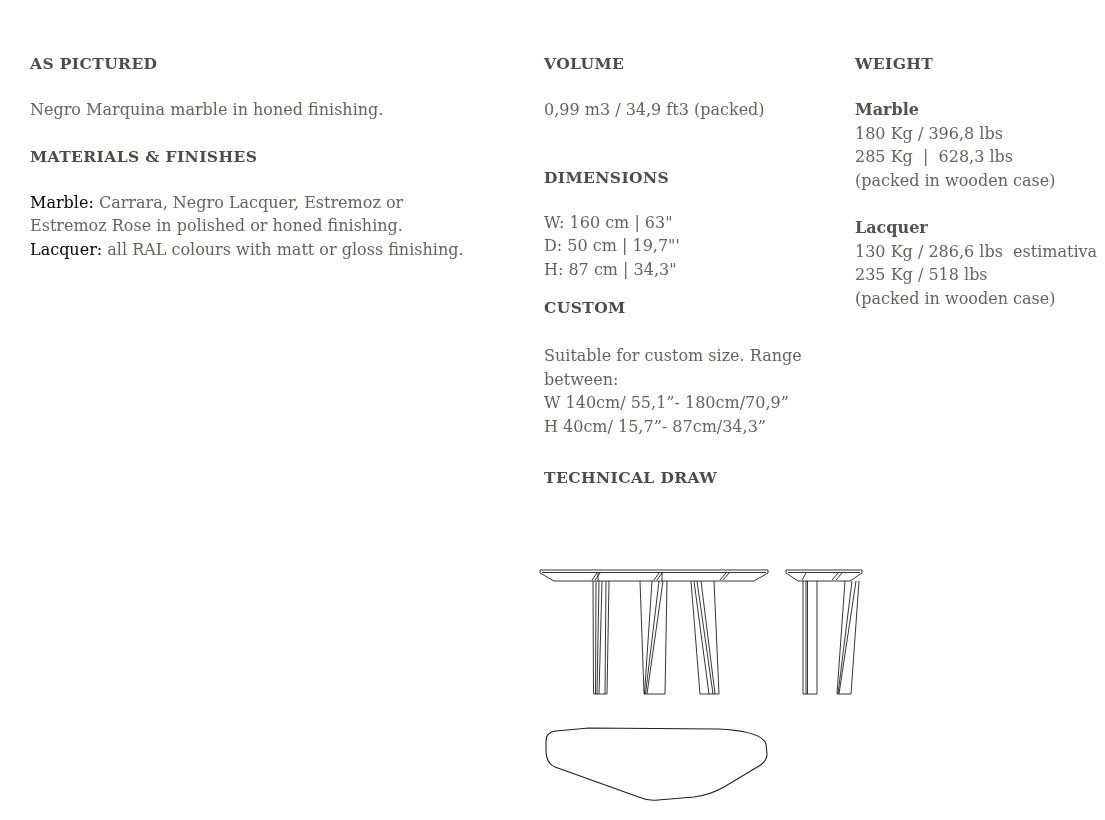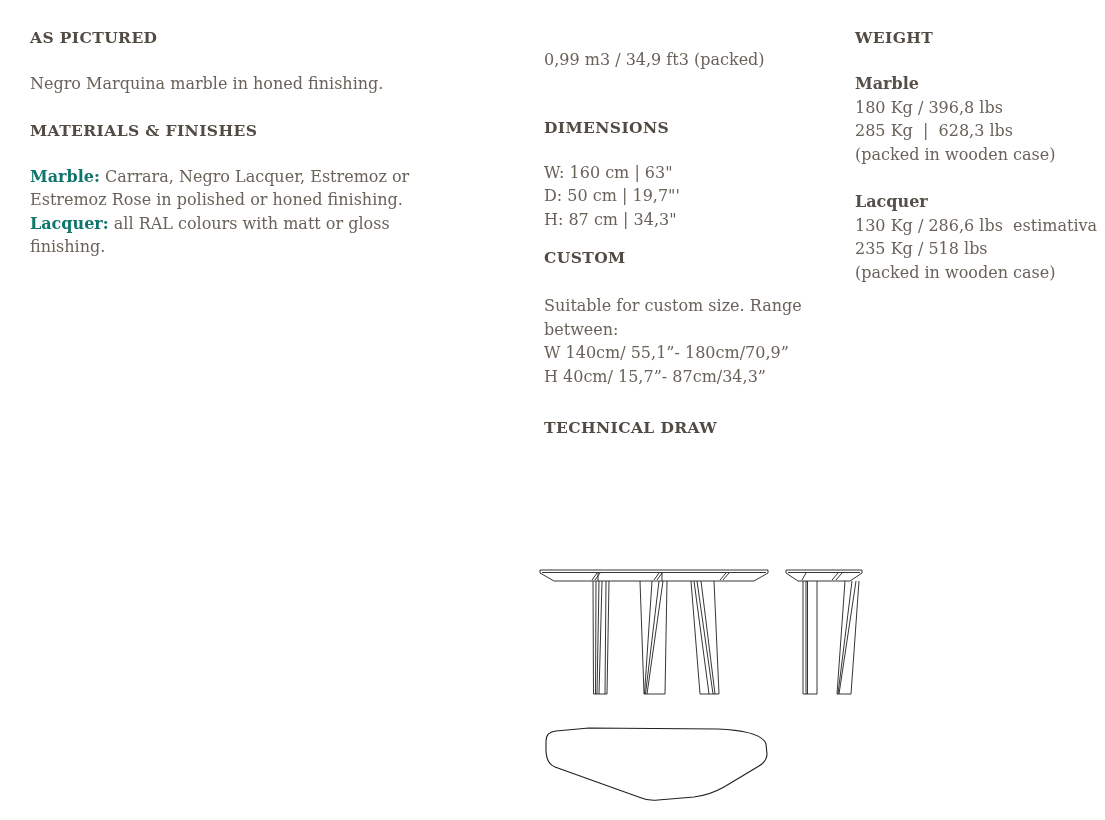--- a/index.html
+++ b/index.html
@@ -8,35 +8,35 @@
     position: relative;
     width: 1105px;
     height: 820px;
     background: #ffffff;
     font-family: "DejaVu Serif", "Liberation Serif", serif;
     color: #696259;
     font-size: 16px;
     line-height: 23.5px;
     overflow: hidden;
   }
-  .col { position: absolute; top: 26px; }
+  .col { position: absolute; top: 52px; }
   .col-left   { left: 30px;  width: 436px; }
   .col-middle { left: 544px; width: 280px; }
   .col-right  { left: 855px; width: 252px; }
 
   .sec-heading {
     font-size: 15.5px;
     font-weight: 700;
     color: #514b43;
     letter-spacing: 0.4px;
     line-height: 24px;
   }
   .body-text { color: #696259; margin-top: 17px; }
   .spec-line { white-space: pre; }
-  strong.inline-label { font-weight: 700; color: #0f766e; }
+  strong.inline-label { font-weight: 400; color: #000000; }
 
   
   .mt-body  { margin-top: 22px; }
   .mt-sec   { margin-top: 23px; }
   .mt-sec-lg{ margin-top: 44px; }
   .mt-lines { margin-top: 24px; }
   .mt-dim   { margin-top: 21px; }
   .mt-custom{ margin-top: 15px; }
   .mt-tech  { margin-top: 28px; }
 
@@ -58,20 +58,21 @@
 <div class="page">
 
   <div class="col col-left">
     <div class="sec-heading">AS PICTURED</div>
     <p class="body-text mt-body">Negro Marquina marble in honed finishing.</p>
     <div class="sec-heading mt-sec">MATERIALS &amp; FINISHES</div>
     <p class="body-text mt-body"><strong class="inline-label">Marble:</strong><span> Carrara, Negro Lacquer, Estremoz or Estremoz Rose in polished or honed finishing.</span><br><strong class="inline-label">Lacquer:</strong><span> all RAL colours with matt or gloss finishing.</span></p>
   </div>
 
   <div class="col col-middle">
+    <div class="sec-heading">VOLUME</div>
     <p class="body-text mt-body spec-line">0,99 m3 / 34,9 ft3 (packed)</p>
 
     <div class="sec-heading mt-sec-lg">DIMENSIONS</div>
     <div class="mt-dim">
       <div class="spec-line">W: 160 cm | 63"</div>
       <div class="spec-line">D: 50 cm | 19,7"'</div>
       <div class="spec-line">H: 87 cm | 34,3"</div>
     </div>
 
     <div class="sec-heading mt-custom">CUSTOM</div>

